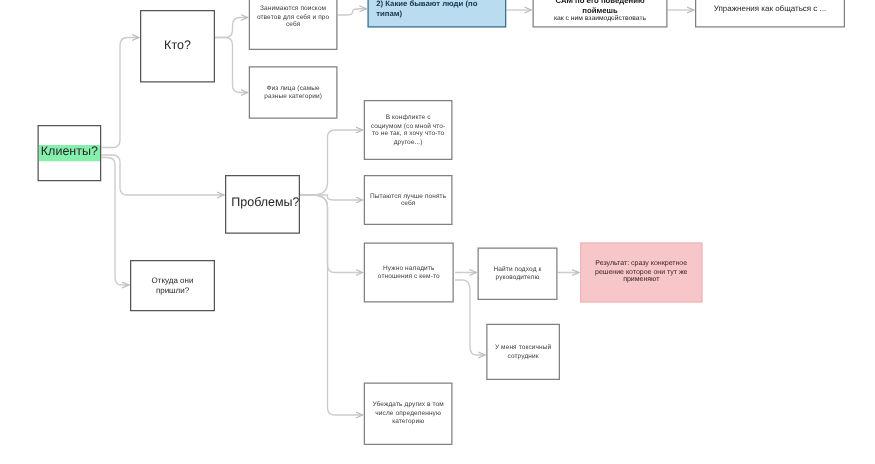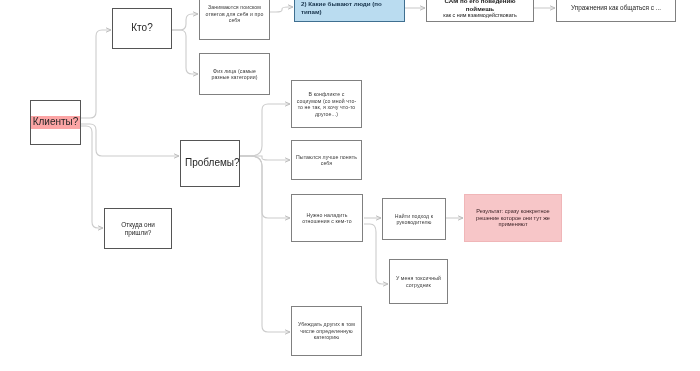--- a/index.html
+++ b/index.html
@@ -37,21 +37,21 @@
   }
   .node .label { display: block; width: 100%; }
   .n-big   { font-size: 10px; color: #262626; }
   .n-small { font-size: 5.2px; color: #3a3a3a; letter-spacing: .1px; }
   .n-mid   { font-size: 6.4px; color: #262626; }
   .node.highlight-yellow {
     background: #ffffff;
     border-color: #666666;
   }
   .node.highlight-yellow .label {
-    background: #fca5a5;
+    background: #86efac;
     display: inline-block;
     width: auto;
     padding: 0 2px;
   }
   .node.blue {
     background: #badcf0;
     border: 1px solid #3f6f90;
     font-weight: bold;
     color: #16324a;
     font-size: 6.2px;
@@ -111,21 +111,21 @@
       <path d="M364,224 L370,224 Q376,224 376,232 L376,278 Q376,284 382,284 L388,284"></path>
 
       <path d="M446,218 L452,218 Q458,218 458,218 L463,218"></path>
     </g>
   </svg>
 
   <div class="node n-big highlight-yellow hard-border" style="left:30px; top:100px; width:51px; height:45px;">
     <span class="label">Клиенты?</span>
   </div>
 
-  <div class="node n-big hard-border" style="left:112px; top:8px; width:60px; height:41px;">
+  <div class="node n-big hard-border" style="left:112px; top:8px; width:60px; height:58px;">
     <span class="label">Кто?</span>
   </div>
 
   <div class="node n-small" style="left:199px; top:-12px; width:71px; height:52px;">
     <span class="label">Занимаются поиском ответов для себя и про себя</span>
   </div>
 
   <div class="node n-small" style="left:199px; top:53px; width:71px; height:42px;">
     <span class="label">Физ лица (самые разные категории)</span>
   </div>

